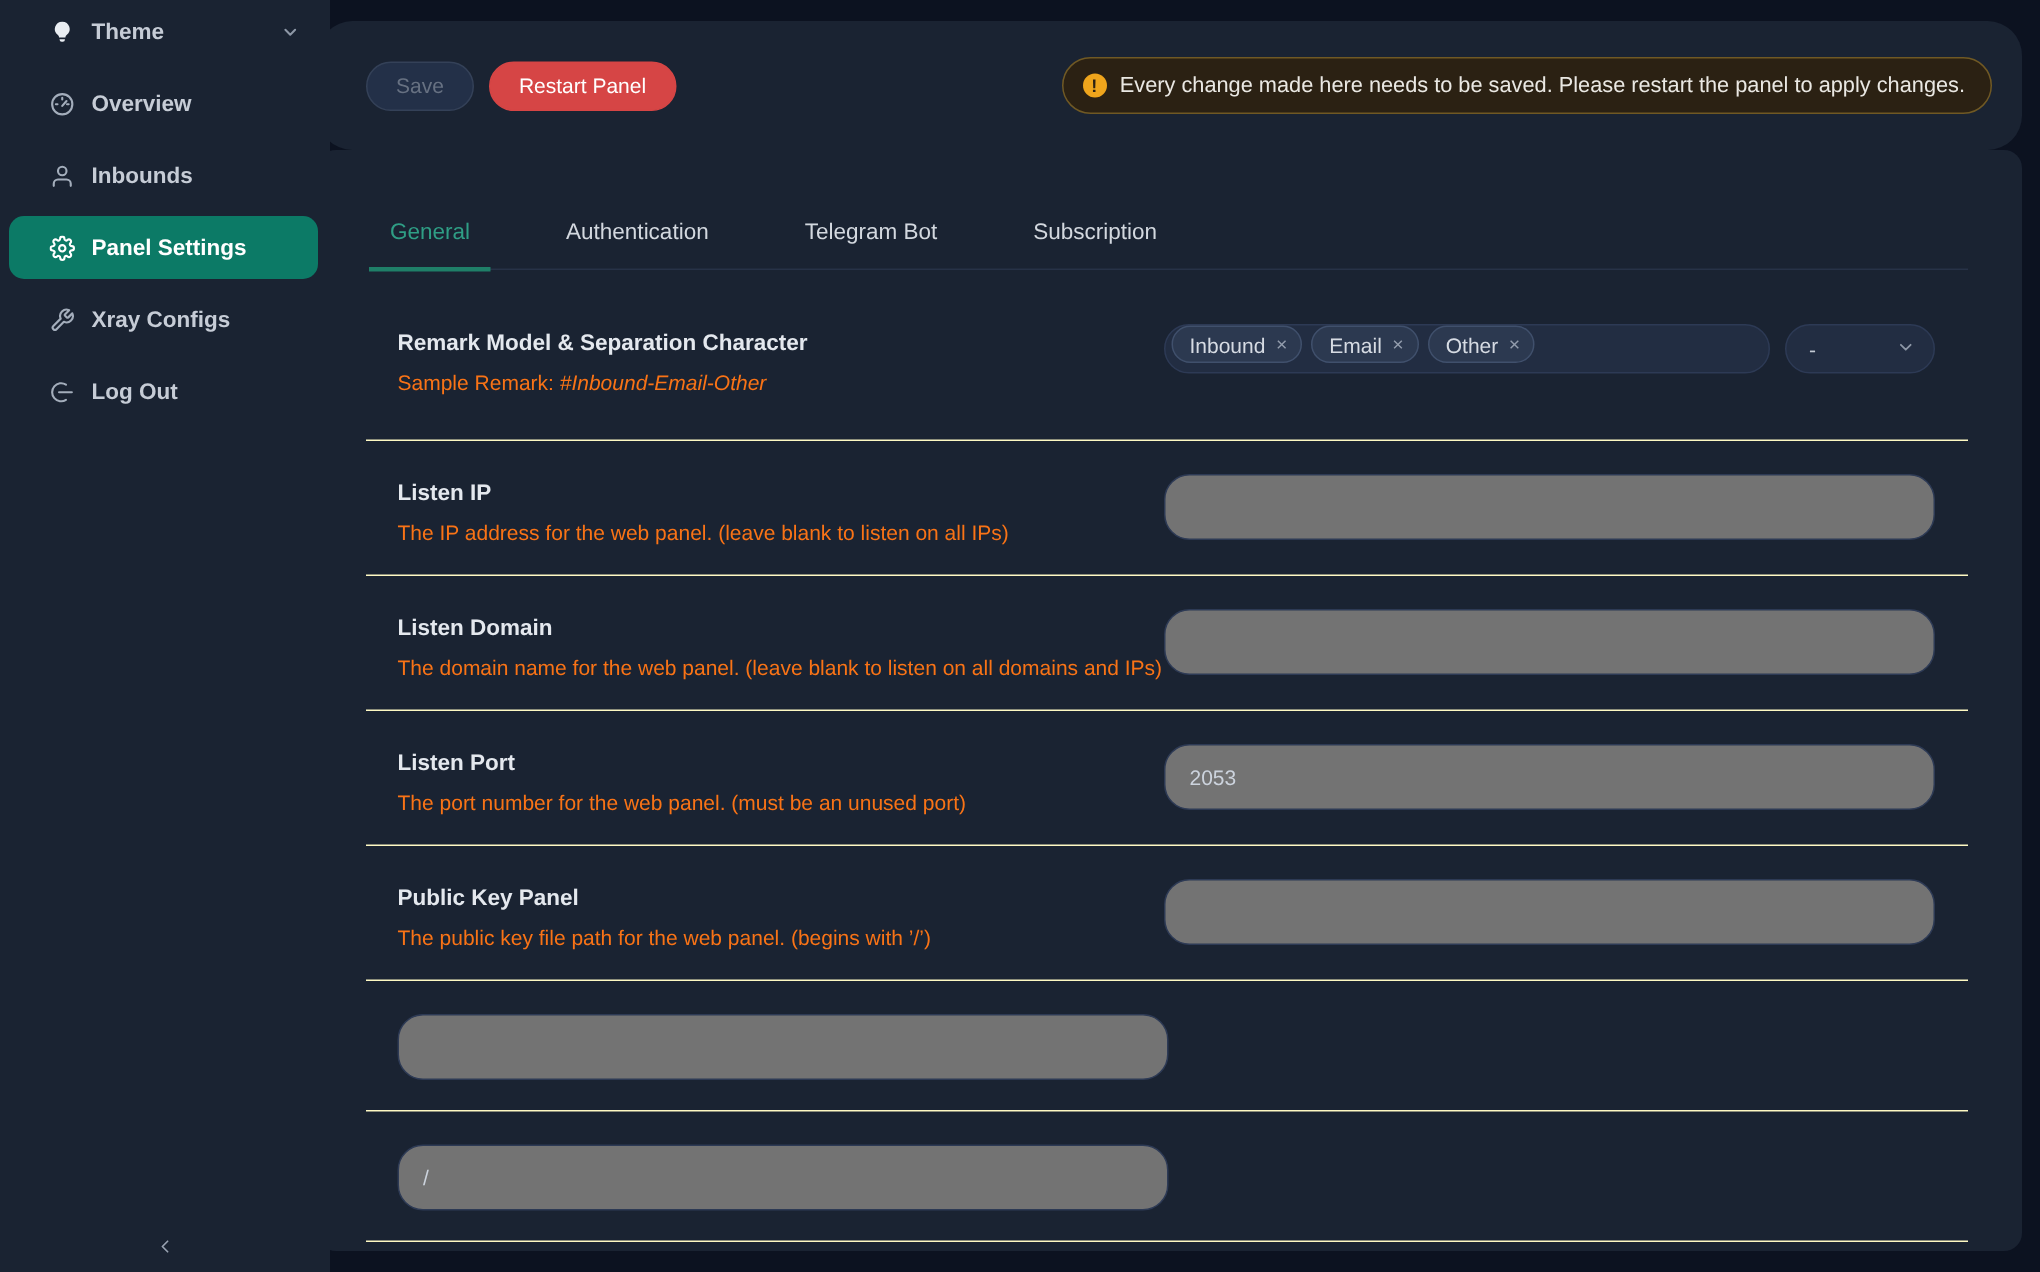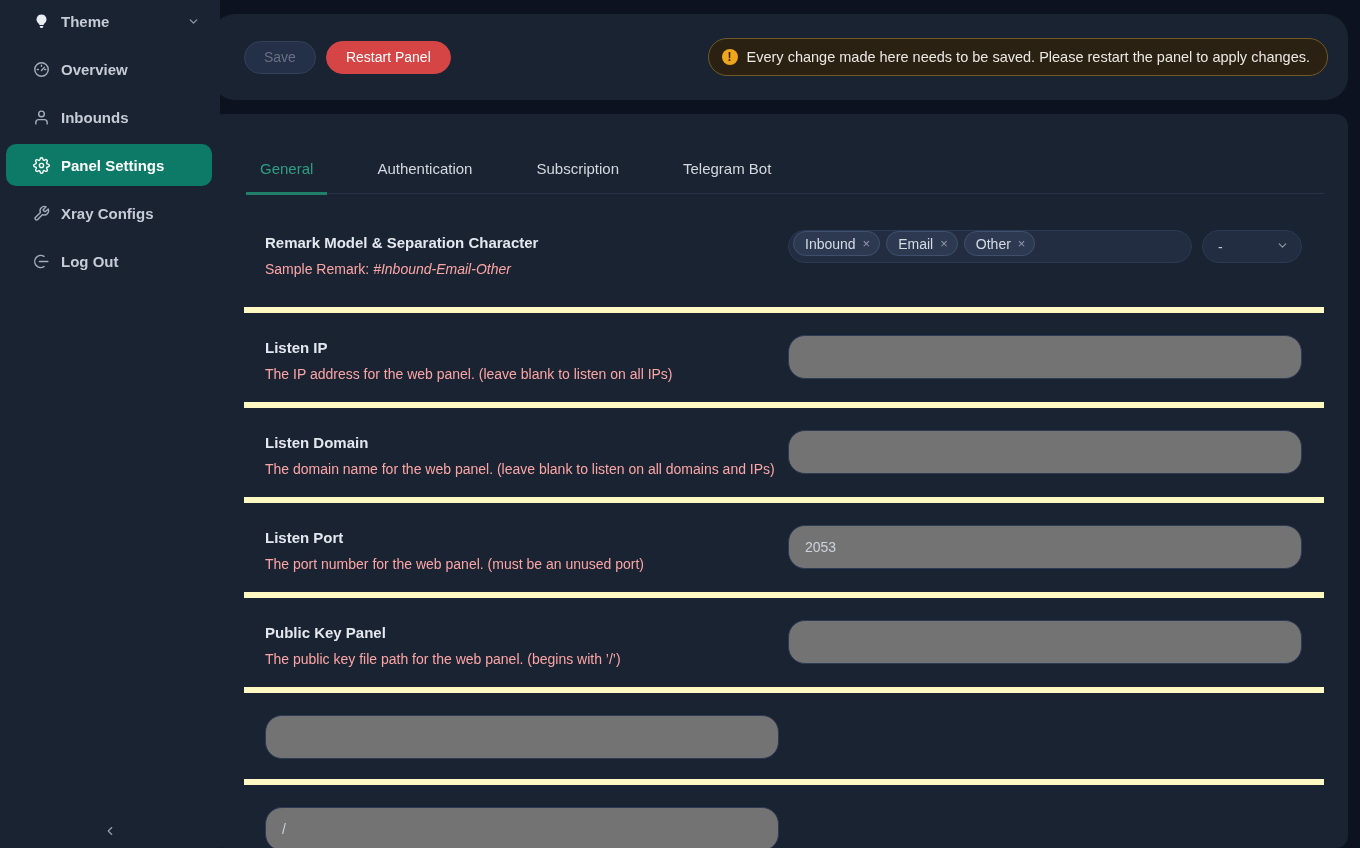--- a/index.html
+++ b/index.html
@@ -71,44 +71,44 @@
   .alert-icon {
     width:16px; height:16px; border-radius:50%;
     background:#efa51c; color:#2b2113;
     font-size:12px; font-weight:700;
     display:flex; align-items:center; justify-content:center;
     flex-shrink:0;
   }
 
   
   .panel {
-    margin-top:14px; background:#1a2332; border-radius:12px;
-    height:734px; padding:0 24px 0 32px; overflow:hidden;
+    margin-top:0; background:#1a2332; border-radius:12px;
+    height:734px; padding:0 36px 0 32px; overflow:hidden;
   }
   .tabs {
     display:flex; gap:36px;
     padding-top:36px; margin-left:2px;
     border-bottom:1px solid #273247;
   }
   .tab {
     padding:10px 14px 15px;
     font-size:15px; color:#d3d8df;
     border-bottom:3px solid transparent; margin-bottom:-2px;
     cursor:pointer;
   }
   .tab.active { color:#2f9e85; border-bottom-color:#1f7f68; }
 
   .row {
     display:flex; justify-content:space-between; align-items:flex-start;
     padding:26px 22px 20px 21px;
-    border-bottom:6px solid #fef9c3;
+    border-bottom:1px solid #fef9c3;
   }
   .row.first { padding-top:40px; padding-bottom:30px; }
   .row-label { font-size:15px; font-weight:700; color:#e4e8ee; line-height:17px; }
-  .row-desc { margin-top:10px; font-size:14px; color:#fca5a5; line-height:16px; }
+  .row-desc { margin-top:10px; font-size:14px; color:#f97316; line-height:16px; }
   .row-desc .italic { font-style:italic; }
 
   .row-control { width:514px; flex-shrink:0; margin-top:-4px; }
   .text-input {
     width:100%; height:44px; border-radius:17px;
     background:#737373; border:1px solid #2d3a55;
     color:#ccd3dd; font-size:14px; padding:0 16px;
     font-family:"Liberation Sans", sans-serif;
     outline:none;
   }
@@ -224,22 +224,22 @@
       <span class="alert-icon">!</span>
       <span>Every change made here needs to be saved. Please restart the panel to apply changes.</span>
     </div>
   </div>
 
   <div class="panel">
 
     <div class="tabs">
       <div class="tab active">General</div>
       <div class="tab">Authentication</div>
+      <div class="tab">Telegram Bot</div>
       <div class="tab">Subscription</div>
-      <div class="tab">Telegram Bot</div>
     </div>
 
     <div class="row first">
       <div>
         <div class="row-label">Remark Model &amp; Separation Character</div>
         <div class="row-desc"><span>Sample Remark: </span><span class="italic">#Inbound-Email-Other</span></div>
       </div>
       <div class="row-control remark-controls">
         <div class="tags-box">
           <span class="tag">

